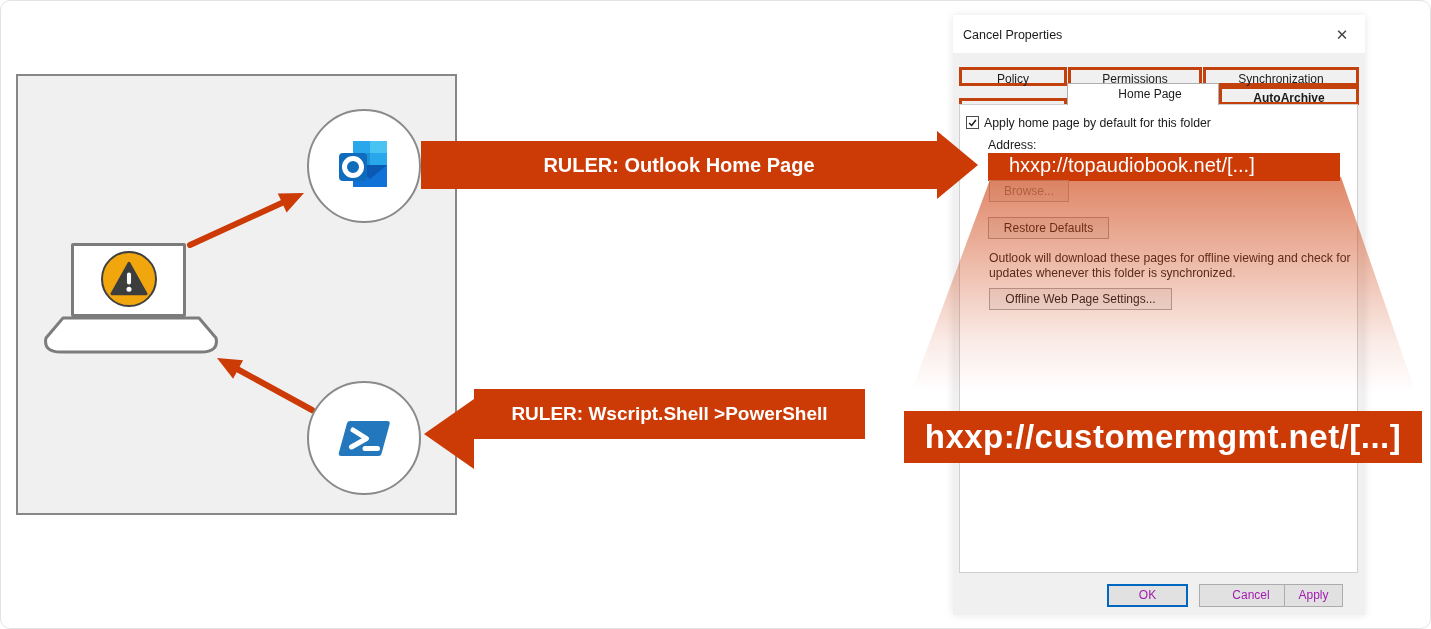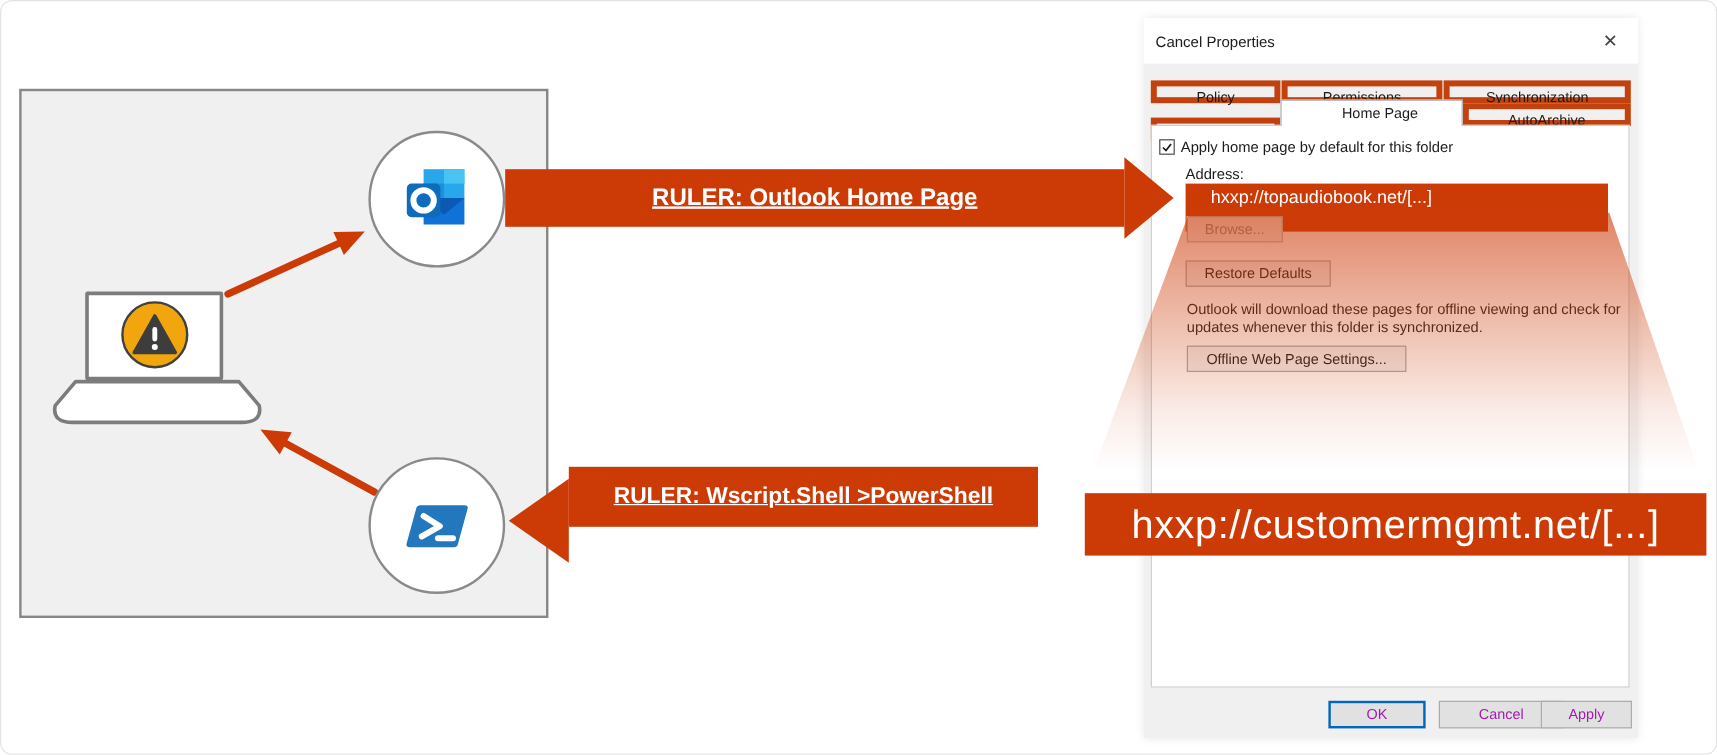--- a/index.html
+++ b/index.html
@@ -16,53 +16,53 @@
   .victim-box{position:absolute;left:15px;top:73px;width:441px;height:441px;background:#f0f0f0;border:2px solid #878787;z-index:1;}
   .circle-badge{position:absolute;width:114px;height:114px;border-radius:50%;background:#fff;border:2.5px solid #8a8a8a;display:flex;align-items:center;justify-content:center;z-index:45;}
   .outlook-circle{left:306px;top:108px;}
   .powershell-circle{left:306px;top:380px;}
   .laptop-screen{position:absolute;left:70px;top:242px;width:115px;height:74px;background:#fff;border:3px solid #7c7c7c;border-radius:2px;z-index:6;}
   .laptop-base{position:absolute;left:42px;top:315px;z-index:6;}
   .warning-badge{position:absolute;left:100px;top:250px;width:56px;height:56px;border-radius:50%;background:var(--amber);border:2px solid #404040;display:flex;align-items:center;justify-content:center;z-index:7;}
   .arrow-svg{position:absolute;z-index:5;}
 
   
-  .banner{position:absolute;background:var(--accent);color:#fff;display:flex;align-items:center;justify-content:center;font-weight:bold;z-index:40;text-decoration:underline;}
+  .banner{position:absolute;background:var(--accent);color:#fff;display:flex;align-items:center;justify-content:center;font-weight:bold;z-index:40;}
   .banner-top{left:420px;top:140px;width:516px;height:48px;font-size:20px;}
   .banner-top-head{position:absolute;left:936px;top:130px;width:0;height:0;border-top:34px solid transparent;border-bottom:34px solid transparent;border-left:41px solid var(--accent);z-index:40;}
   .banner-bottom{left:473px;top:388px;width:391px;height:50px;font-size:19px;}
   .banner-bottom-head{position:absolute;left:423px;top:398px;width:0;height:0;border-top:35px solid transparent;border-bottom:35px solid transparent;border-right:50px solid var(--accent);z-index:40;}
 
   
   .funnel{position:absolute;left:890px;top:176px;width:541px;height:234px;z-index:48;pointer-events:none;
     clip-path:polygon(100px 0,450px 0,531px 234px,13px 234px);
     background:linear-gradient(180deg,rgba(205,59,8,.62) 0%,rgba(205,59,8,.34) 38%,rgba(205,59,8,.10) 70%,rgba(205,59,8,0) 92%);}
-  .payload-band{position:absolute;left:903px;top:410px;width:518px;height:52px;background:var(--accent);color:#fff;display:flex;align-items:center;justify-content:center;font-size:33px;font-weight:400;letter-spacing:.5px;z-index:50;}
+  .payload-band{position:absolute;left:903px;top:410px;width:518px;height:52px;background:var(--accent);color:#fff;display:flex;align-items:center;justify-content:center;font-size:33px;font-weight:700;letter-spacing:.5px;z-index:50;}
 
   
   .dialog{position:absolute;left:952px;top:14px;width:412px;height:600px;background:#fff;box-shadow:0 0 8px rgba(0,0,0,.10);z-index:10;font-size:12px;color:#1b1b1b;}
   .dlg-title{position:absolute;left:10px;top:13px;font-size:12.5px;color:#1b1b1b;}
   .dlg-close{position:absolute;right:12px;top:9px;font-size:15px;color:#454545;width:22px;height:22px;text-align:center;line-height:22px;cursor:default;}
   .dlg-body{position:absolute;left:0;top:38px;width:412px;height:562px;background:#f0f0f0;}
-  .tab{position:absolute;height:19px;background:#f0f0f0;border:5px solid #c2410c;text-align:center;line-height:18px;font-size:12px;color:#1b1b1b;}
+  .tab{position:absolute;height:19px;background:#f0f0f0;border:3px solid #c2410c;text-align:center;line-height:18px;font-size:12px;color:#1b1b1b;}
   .tab.active{background:#fff;border:1px solid #aeaeae;border-bottom:none;height:22px;line-height:21px;z-index:3;}
   .tab-page{position:absolute;left:6px;top:89px;width:399px;height:469px;background:#fff;border:1px solid #cfcfcf;z-index:1;}
   .checkbox{position:absolute;left:13px;top:101px;width:13px;height:13px;background:#fff;border:1px solid #4d4d4d;z-index:4;}
   .cb-label{position:absolute;left:31px;top:101px;font-size:12.3px;z-index:4;}
   .addr-label{position:absolute;left:35px;top:123px;font-size:12.3px;z-index:4;}
-  .addr-bar{position:absolute;left:35px;top:138px;width:352px;height:40px;background:var(--accent);color:#fff;font-size:15px;line-height:24px;padding-left:21px;z-index:4;white-space:nowrap;overflow:hidden;}
+  .addr-bar{position:absolute;left:35px;top:138px;width:352px;height:28px;background:var(--accent);color:#fff;font-size:20px;line-height:24px;padding-left:21px;z-index:4;white-space:nowrap;overflow:hidden;}
   .win-btn{position:absolute;background:#f2f2f2;border:1px solid #ababab;text-align:center;font-size:12px;color:#1b1b1b;line-height:20px;z-index:4;}
   .btn-browse{left:36px;top:165px;width:80px;height:22px;color:#8c8c8c;border-color:#bcbcbc;}
   .btn-restore{left:35px;top:202px;width:121px;height:22px;}
   .offline-note{position:absolute;left:36px;top:236px;width:368px;font-size:12.2px;line-height:14.5px;color:#222;z-index:4;}
   .btn-offline{left:36px;top:273px;width:183px;height:22px;}
   .footer-btn{position:absolute;top:569px;height:23px;background:#e1e1e1;border:1px solid #acacac;text-align:center;font-size:12px;line-height:21px;z-index:4;color:#a21caf;}
   .btn-ok{left:154px;width:81px;border:2px solid #0067c0;line-height:19px;}
   .btn-cancel{left:246px;width:104px;}
-  .btn-apply{left:331px;width:76px;}
+  .btn-apply{left:331px;width:59px;}
 </style>
 </head>
 <body>
 
 <div class="canvas">
 
   <div class="victim-box"></div>
 
   <svg class="arrow-svg" style="left:180px;top:135px;" width="135" height="120">
     <line x1="9" y1="109" x2="103" y2="66" stroke="#cc3a06" stroke-width="6" stroke-linecap="round"></line>
@@ -116,21 +116,21 @@
   <div class="dialog">
     <div class="dlg-title">Cancel Properties</div>
     <div class="dlg-close">✕</div>
     <div class="dlg-body"></div>
 
     <div class="tab" style="left:6px;top:52px;width:108px;">Policy</div>
     <div class="tab" style="left:115px;top:52px;width:134px;">Permissions</div>
     <div class="tab" style="left:250px;top:52px;width:156px;">Synchronization</div>
     <div class="tab" style="left:6px;top:71px;width:108px;margin-top:12px;">General</div>
     <div class="tab active" style="left:114px;top:68px;width:152px;padding-left:14px;">Home Page</div>
-    <div class="tab" style="left:266px;top:71px;width:140px;">AutoArchive</div>
+    <div class="tab" style="left:266px;top:71px;width:140px;font-weight:bold;">AutoArchive</div>
 
     <div class="tab-page"></div>
 
     <div class="checkbox">
       <svg width="11" height="11" viewBox="0 0 13 13">
         <polyline points="2.5,7 5.5,10 10.5,3.5" fill="none" stroke="#1b1b1b" stroke-width="1.7"></polyline>
       </svg>
     </div>
     <div class="cb-label">Apply home page by default for this folder</div>
 

